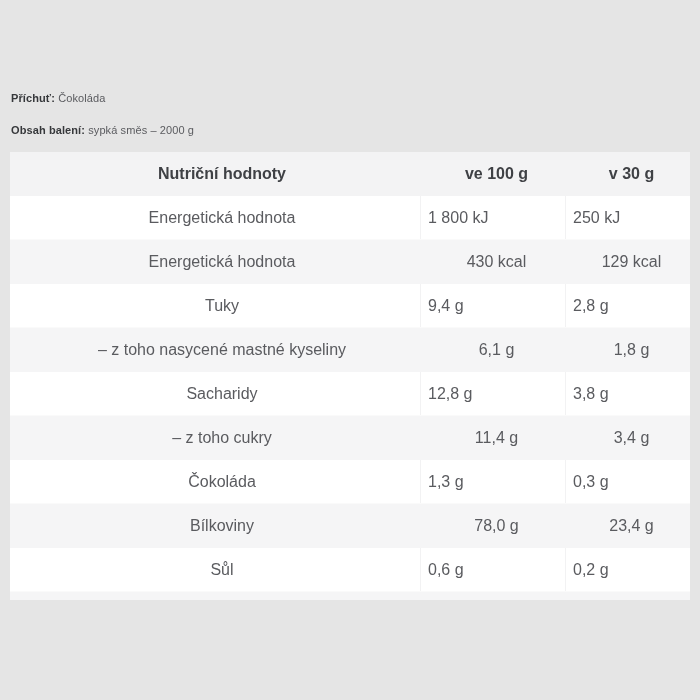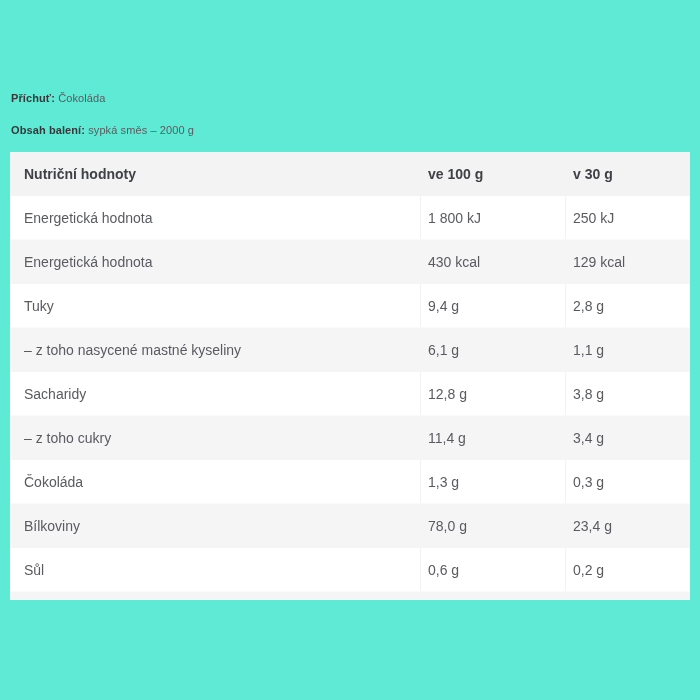--- a/index.html
+++ b/index.html
@@ -3,21 +3,21 @@
 <meta charset="utf-8">
 <style>
   * { margin: 0; padding: 0; box-sizing: border-box; }
   html, body {
     width: 700px; height: 700px;
     background: #ffffff;
     font-family: "Liberation Sans", sans-serif;
     overflow: hidden;
     position: relative;
   }
-  .page { position: absolute; inset: 0; background: #5eead4; }
+  .page { position: absolute; inset: 0; background: #e5e5e5; }
 
   
   .meta-line {
     position: absolute;
     left: 11px;
     font-size: 11px;
     line-height: 13px;
     color: #5a5b5f;
     letter-spacing: 0.1px;
   }
@@ -30,22 +30,23 @@
     position: absolute;
     left: 10px;
     top: 152px;
     width: 680px;
   }
   .t-row {
     display: grid;
     grid-template-columns: 410px 145px 1fr;
     align-items: center;
     height: 44px;
-    font-size: 14px;
+    font-size: 16px;
     color: #5a5b5f;
+    text-align: center;
   }
   .t-row .cell-label { padding-left: 14px; }
   .t-row .cell-val  { padding-left: 8px; }
   .t-header {
     background: #f3f3f4;
     font-weight: bold;
     color: #3f4145;
   }
   .t-row.stripe { background: #f5f5f6; }
   .t-row.plain { background: #ffffff; }
@@ -93,21 +94,21 @@
 
   <div class="t-row plain">
     <div class="cell-label">Tuky</div>
     <div class="cell-val">9,4 g</div>
     <div class="cell-val">2,8 g</div>
   </div>
 
   <div class="t-row stripe">
     <div class="cell-label">– z toho nasycené mastné kyseliny</div>
     <div class="cell-val">6,1 g</div>
-    <div class="cell-val">1,1 g</div>
+    <div class="cell-val">1,8 g</div>
   </div>
 
   <div class="t-row plain">
     <div class="cell-label">Sacharidy</div>
     <div class="cell-val">12,8 g</div>
     <div class="cell-val">3,8 g</div>
   </div>
 
   <div class="t-row stripe">
     <div class="cell-label">– z toho cukry</div>

